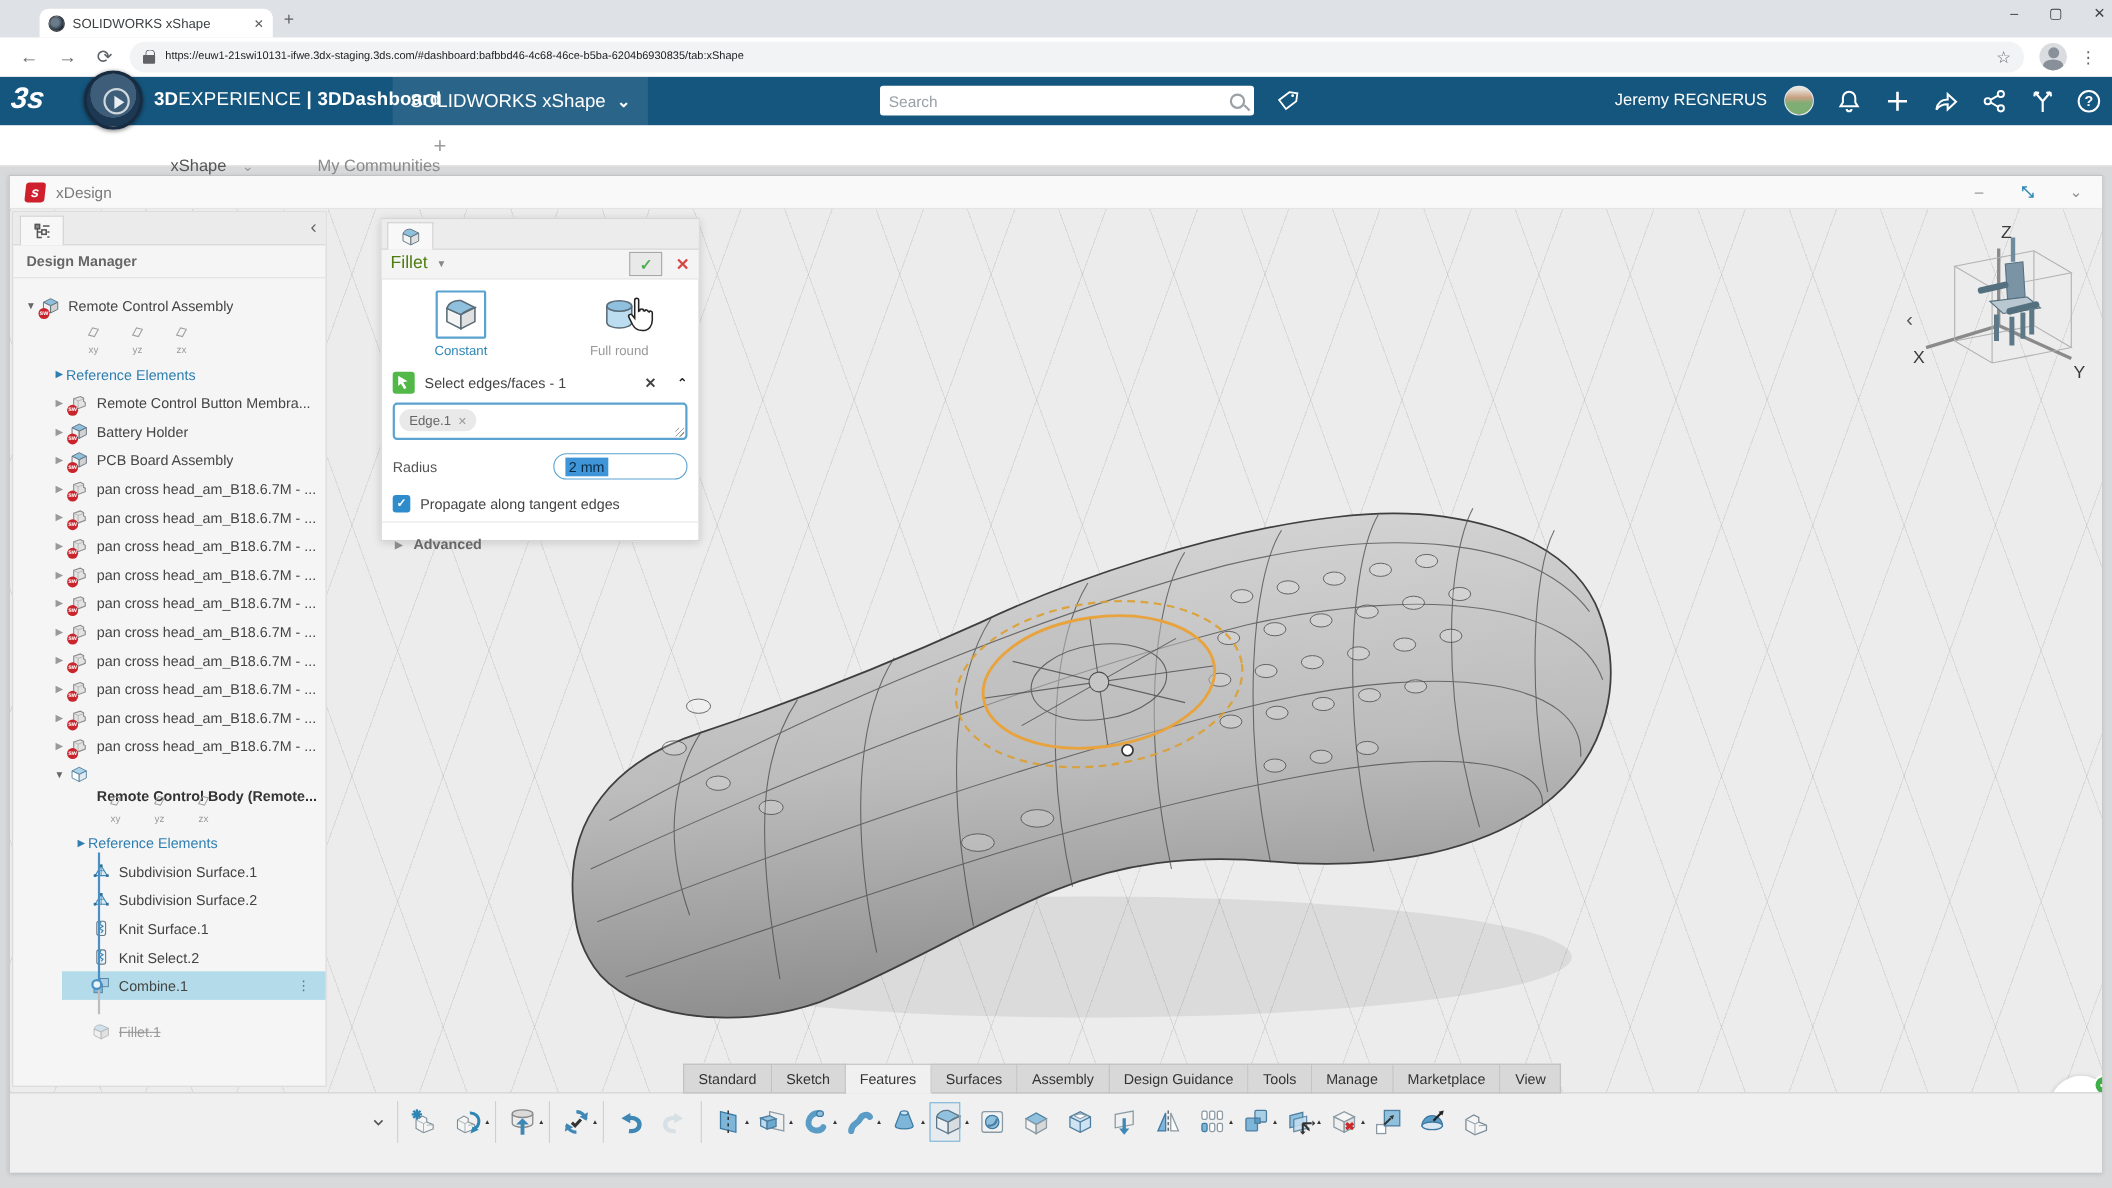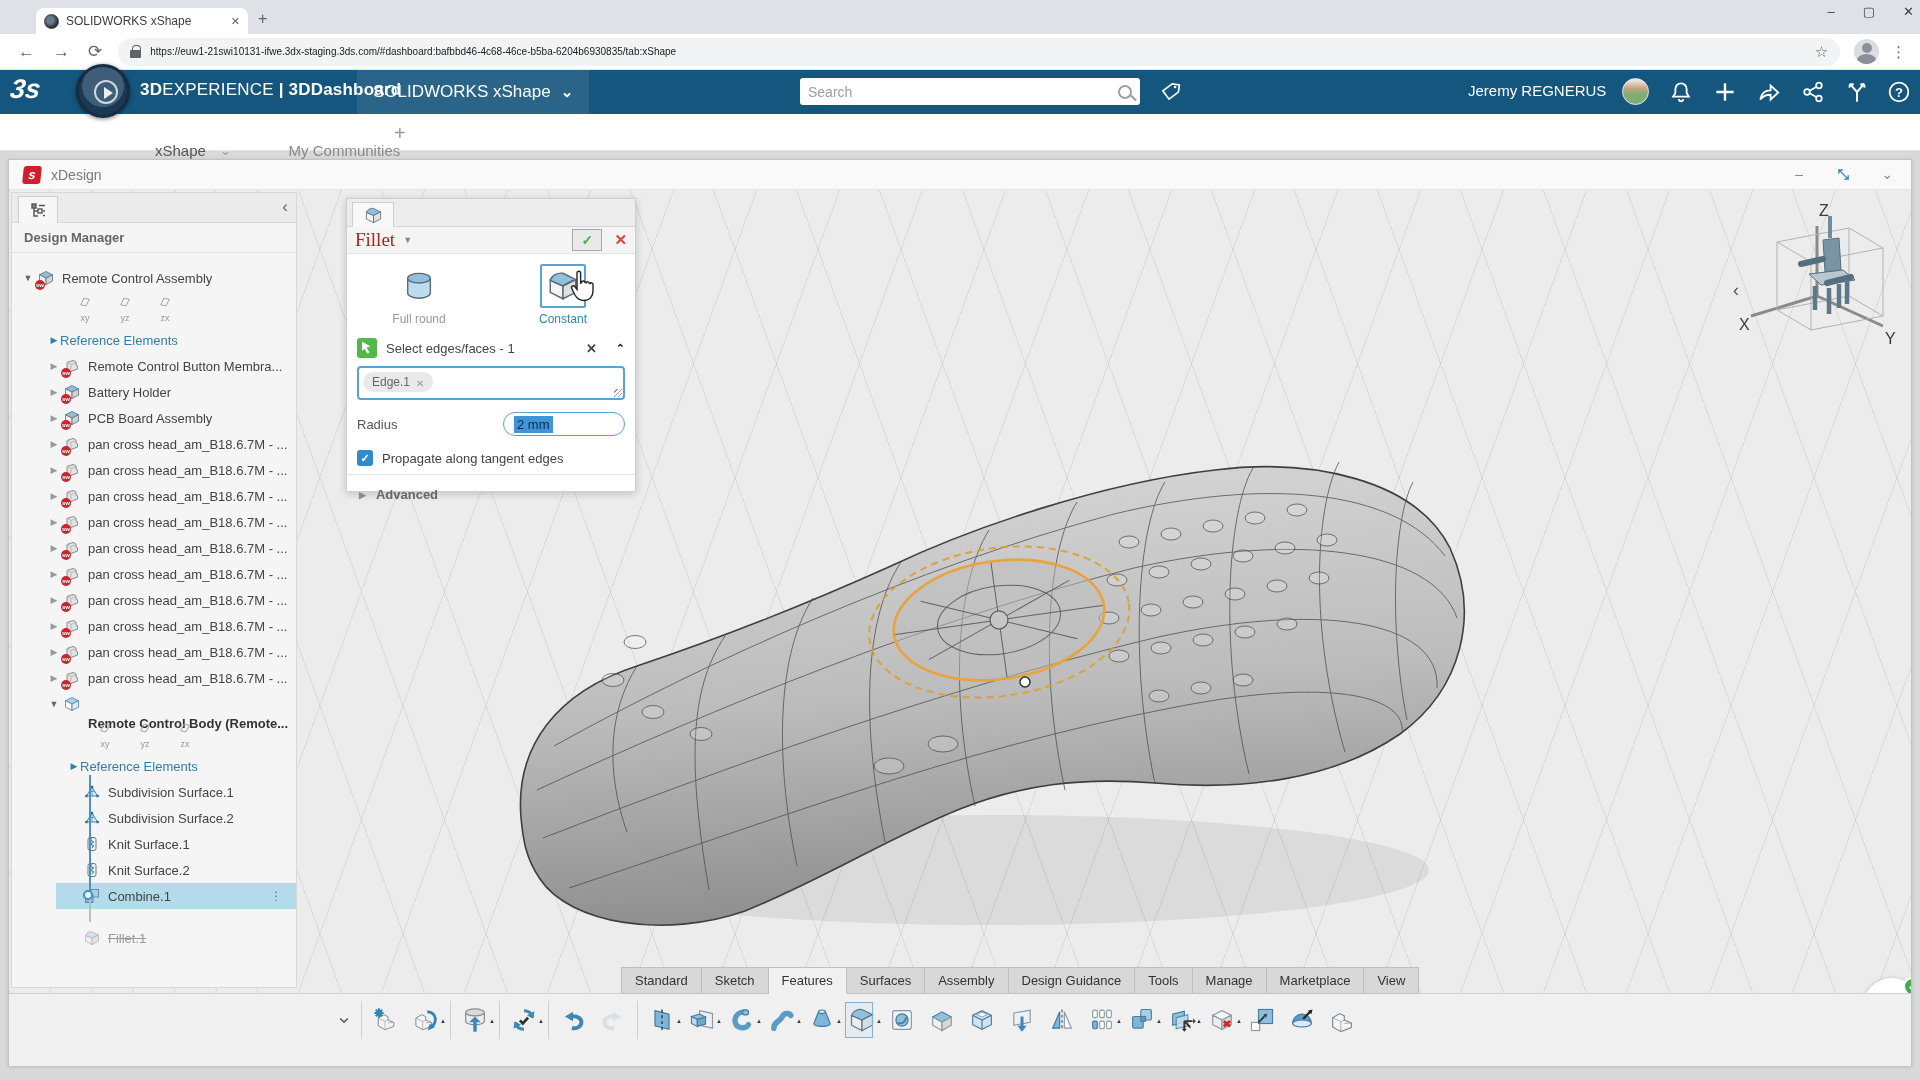--- a/index.html
+++ b/index.html
@@ -92,21 +92,21 @@
   .pstack .pl { font-size:9px; color:#999; margin-top:1px; }
   #timeline-blue, #timeline-gray { position:absolute; width:2px; left:77px; }
   #timeline-blue { background:#4a90c4; }
   #timeline-gray { background:#bdbdbd; }
   #timeline-node { position:absolute; left:71px; width:10px; height:10px; border:2px solid #4a90c4; border-radius:50%; background:#eaf4f9; }
   
   #fdialog { position:absolute; left:337px; top:38px; width:290px; height:294px; background:#fff; border:1px solid #cfcfcf; box-shadow:0 2px 8px rgba(0,0,0,.18); z-index:6; }
   #fd-tabs { height:28px; background:#ececec; border-bottom:1px solid #d5d5d5; position:relative; }
   #fd-tab { position:absolute; left:5px; top:3px; width:42px; height:25px; background:#f8f8f8; border:1px solid #cfcfcf; border-bottom:none; display:flex; align-items:center; justify-content:center; }
   #fd-titlerow { height:27px; display:flex; align-items:center; padding:0 8px; background:#f4f4f4; border-bottom:1px solid #e4e4e4; }
-  #fd-title { font-size:19px; color:#b91c1c;font-family:Liberation Serif, serif; }
+  #fd-title { font-size:16px; color:#4d7c0f; }
   #fd-titlechev { font-size:9px; color:#888; margin-left:8px; flex:1; }
   #fd-ok { width:30px; height:22px; border:1px solid #a8a8a8; background:#e9e9e9; color:#4cae4f; font-size:14px; font-weight:bold; text-align:center; line-height:20px; margin-right:12px; }
   #fd-close { color:#d64541; font-size:15px; font-weight:bold; }
   .fd-opts { display:flex; padding:10px 0 4px; }
   .fd-opt { width:50%; text-align:center; font-size:12px; }
   .fd-opt .ibox { width:46px; height:44px; margin:0 auto 4px; display:flex; align-items:center; justify-content:center; }
   .fd-opt.selected .ibox { border:2px solid #5aa2d0; border-radius:2px; }
   .fd-opt.selected .olabel { color:#2e86b5; }
   .fd-opt .olabel { color:#999; }
   #fd-selrow { display:flex; align-items:center; gap:9px; padding:8px 10px 6px; font-size:13px; color:#444; }
@@ -756,21 +756,21 @@
           </span>
           <span class="tlabel">Knit Surface.1</span>
         </div>
         <div class="trow" style="padding-left: 56px;">
           <span class="arr">&nbsp;</span>
           <span class="ticon">
             <svg width="16" height="16" viewBox="0 0 16 16">
               <use href="#t-knit"></use>
             </svg>
           </span>
-          <span class="tlabel">Knit Surface.2</span>
+          <span class="tlabel">Knit Select.2</span>
         </div>
         <div class="trow sel" style="padding-left: 56px;">
           <span class="arr">&nbsp;</span>
           <span class="ticon">
             <svg width="16" height="16" viewBox="0 0 16 16">
               <use href="#t-combine"></use>
             </svg>
           </span>
           <span class="tlabel">Combine.1</span>
           <span class="menu3">⋮</span>
@@ -798,35 +798,35 @@
           </svg>
       </div>
     </div>
     <div id="fd-titlerow">
       <span id="fd-title">Fillet</span>
       <span id="fd-titlechev">▼</span>
       <div id="fd-ok">✓</div>
       <span id="fd-close">✕</span>
     </div>
     <div class="fd-opts" id="fd-opts">
+        <div class="fd-opt selected">
+          <div class="ibox">
+            <svg width="34" height="34" viewBox="0 0 24 24">
+              <use href="#s-fillet"></use>
+            </svg>
+          </div>
+          <div class="olabel">Constant</div>
+        </div>
         <div class="fd-opt">
           <div class="ibox">
             <svg width="34" height="34" viewBox="0 0 24 24">
               <use href="#s-cyl"></use>
             </svg>
           </div>
           <div class="olabel">Full round</div>
-        </div>
-        <div class="fd-opt selected">
-          <div class="ibox">
-            <svg width="34" height="34" viewBox="0 0 24 24">
-              <use href="#s-fillet"></use>
-            </svg>
-          </div>
-          <div class="olabel">Constant</div>
         </div>
       </div>
     <div id="fd-selrow">
       <span id="selicon">
         <svg width="20" height="20" viewBox="0 0 20 20" style="position:absolute">
             <path d="M5,3.5 L13.5,8.5 9.5,9.6 12.5,14.5 10.5,15.8 7.5,10.8 5,13Z" fill="#fff"></path>
           </svg>
       </span>
       <span style="flex:1">Select edges/faces - 1</span>
       <span class="x">✕</span>

